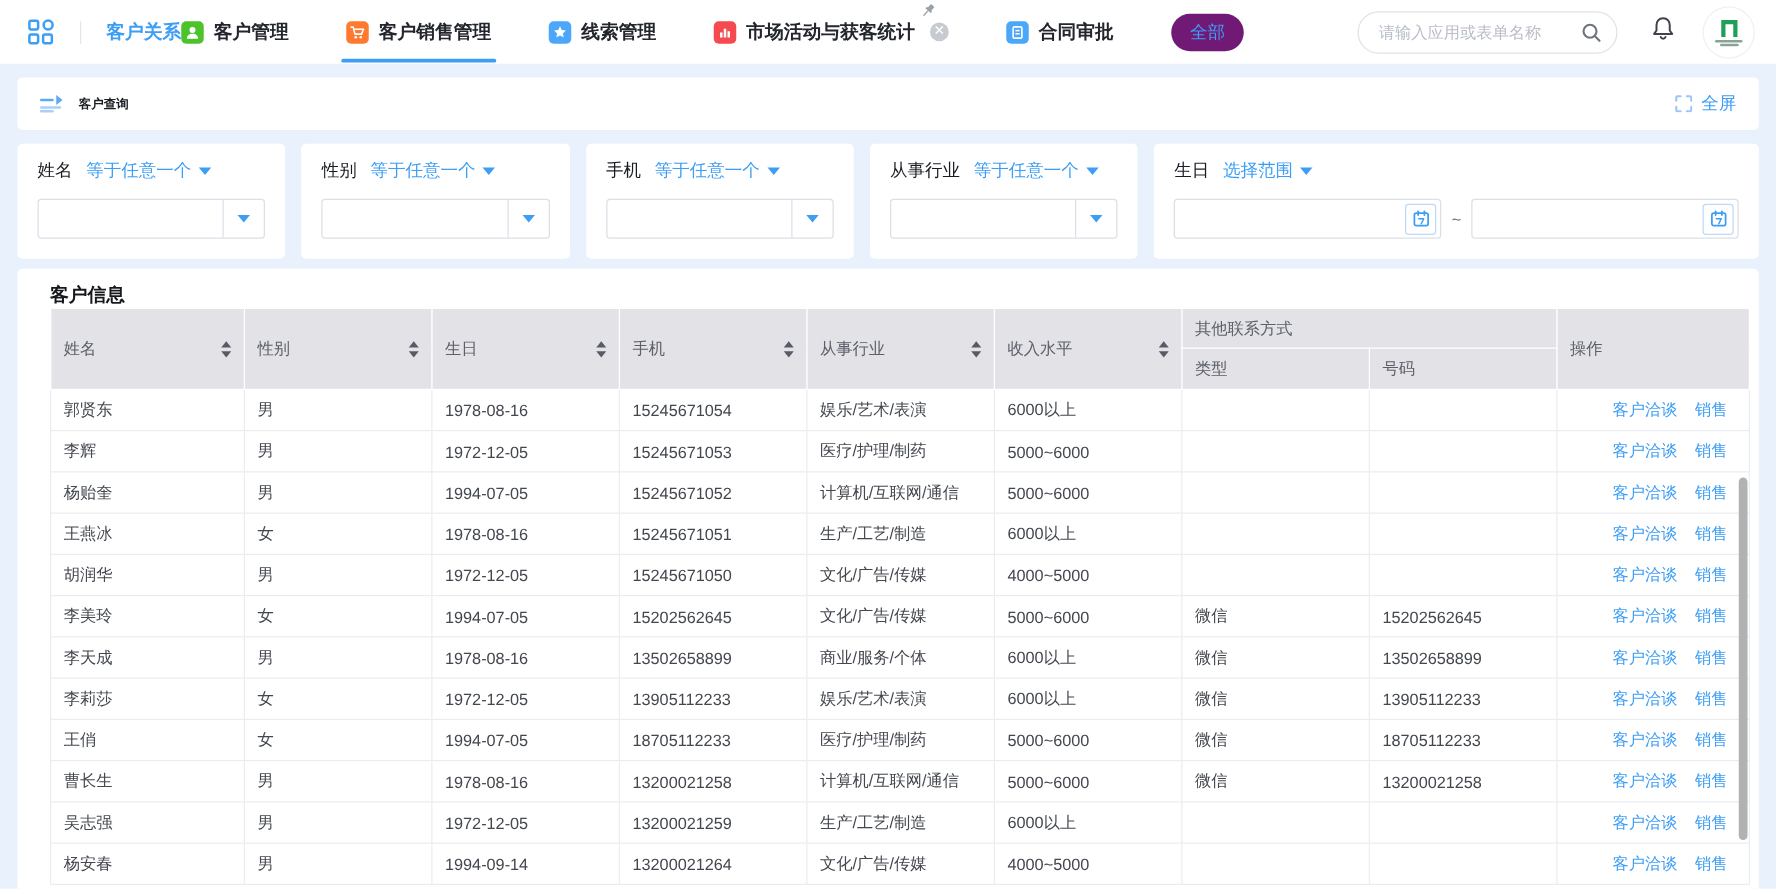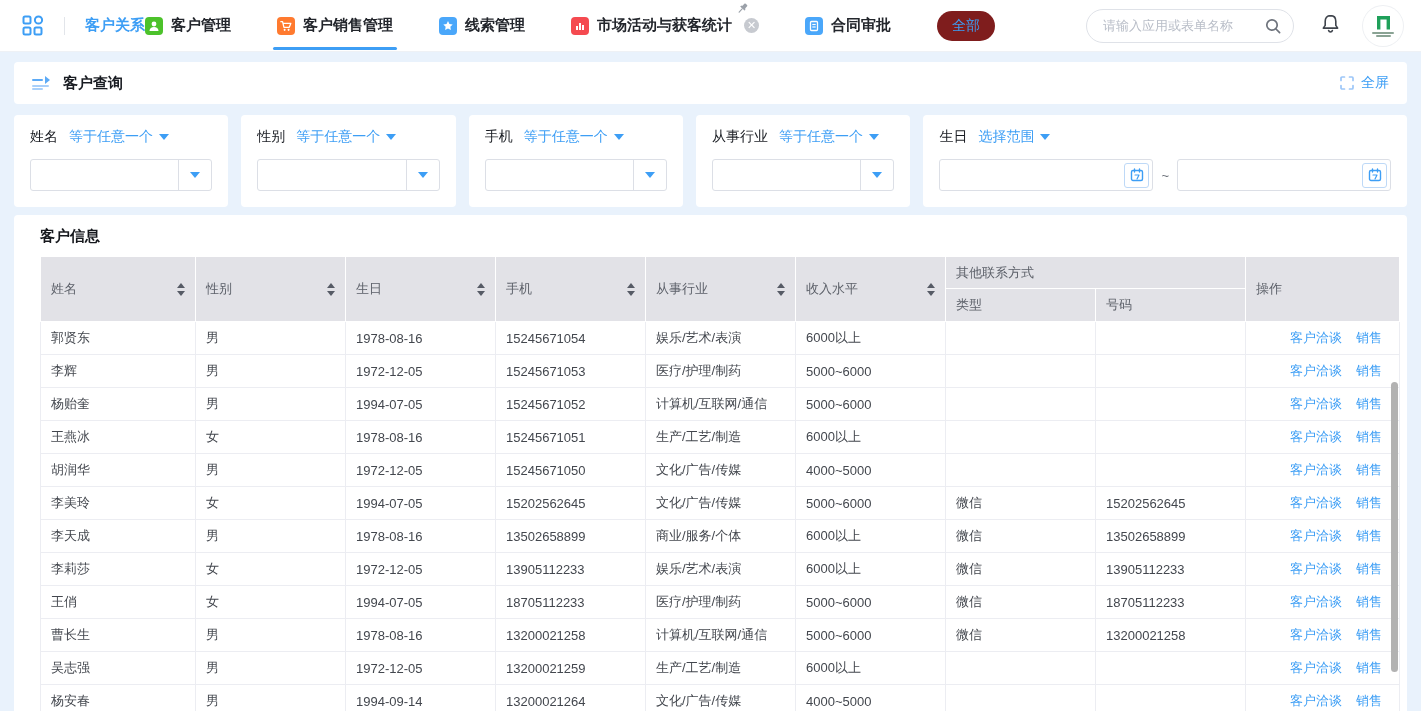--- a/index.html
+++ b/index.html
@@ -19,21 +19,21 @@
   .tabs { display:flex; align-items:center; flex:none; }
   .tab { display:flex; align-items:center; gap:8px; margin-right:46px; position:relative;
          font-size:15px; font-weight:bold; color:#23262c; cursor:pointer; white-space:nowrap; }
   .tab-iconbox { width:18px; height:18px; border-radius:4px; display:flex;
                  align-items:center; justify-content:center; flex:none; }
   .tab.active::after { content:""; position:absolute; left:-4px; right:-4px; bottom:-15px;
                        height:3px; border-radius:2px; background:#3d9ef5; }
   .tab-close { width:15px; height:15px; border-radius:50%; background:#c7cad0; color:#fff;
                font-size:11px; line-height:14px; text-align:center; margin-left:4px; cursor:pointer; }
   .tab-pin { position:absolute; top:-14px; right:10px; width:13px; height:13px; }
-  .all-pill { background:#7f1d1d; color:#3d9ef5; font-size:14px; padding:6px 15px;
+  .all-pill { background:#701a75; color:#3d9ef5; font-size:14px; padding:6px 15px;
               border-radius:15px; cursor:pointer; flex:none; }
   .search-wrap { margin-left:auto; position:relative; width:208px; flex:none; }
   .search-input { width:208px; height:34px; border:1px solid #dfe2e8; border-radius:17px;
                   padding:0 36px 0 16px; font-size:13px; color:#a16207; outline:none;
                   font-family:inherit; background:#fff; }
   .search-input::placeholder { color:#b9bec8; }
   .search-icon { position:absolute; right:12px; top:8px; width:18px; height:18px; cursor:pointer; }
   .bell-wrap { margin-left:26px; flex:none; cursor:pointer; }
   .logo { margin-left:22px; width:40px; height:40px; border-radius:50%; background:#fff;
           box-shadow:0 0 0 1px #eef0f3; display:flex; flex-direction:column;
@@ -45,21 +45,21 @@
   .page { padding:10px 14px 0; }
   .card { background:#fff; border-radius:4px; }
   .page-header { height:42px; display:flex; align-items:center; padding:0 18px; margin-bottom:11px; }
   .collapse-icon { width:18px; height:14px; display:flex; flex-direction:column;
                    justify-content:space-between; cursor:pointer; }
   .ci-row { display:flex; align-items:center; }
   .ci-bar { height:2px; border-radius:1px; background:#a9d0fa; }
   .ci-bar.dark { background:#5caaf6; }
   .ci-arrow { width:0; height:0; border-top:4px solid transparent; border-bottom:4px solid transparent;
               border-left:5px solid #5caaf6; margin-left:2px; }
-  .page-title { font-size:15px; font-weight:bold; color:#191c22; margin-left:13px; }
+  .page-title { font-size:10px; font-weight:bold; color:#191c22; margin-left:13px; }
   .fullscreen { margin-left:auto; display:flex; align-items:center; gap:7px; color:#3d9ef5;
                 font-size:14px; cursor:pointer; }
   
   .filters { display:flex; gap:13px; margin-bottom:8px; }
   .fcard { flex:1; padding:13px 16px 16px; }
   .fcard.wide { flex:1.25; }
   .frow1 { display:flex; align-items:center; gap:11px; margin-bottom:13px; }
   .flabel { font-size:14px; color:#191c22; }
   .fcond { display:flex; align-items:center; gap:6px; font-size:14px; color:#3d9ef5; cursor:pointer; }
   .caret-down { width:0; height:0; border-left:5px solid transparent;
@@ -72,21 +72,21 @@
   .drange { display:flex; align-items:center; gap:8px; }
   .dinput { flex:1; height:32px; border:1px solid #dcdfe6; border-radius:3px; display:flex;
             align-items:center; padding:0 3px 0 8px; background:#fff; }
   .dinput input { flex:1; min-width:0; border:none; outline:none; font-family:inherit;
                   font-size:13px; background:transparent; }
   .cal-btn { width:25px; height:25px; border:1px solid #bed9f7; border-radius:3px; flex:none;
              display:flex; align-items:center; justify-content:center; cursor:pointer; }
   .range-sep { color:#6a6f78; font-size:13px; }
   
   .content { height:501px; padding:12px 26px 0; position:relative; overflow:hidden; }
-  .table-title { font-size:15px; font-weight:bold; color:#16181d; margin-bottom:10px; }
+  .table-title { font-size:15px; font-weight:bold; color:#16181d; }
   table { width:1359px; table-layout:fixed; border-collapse:collapse; font-size:13px; }
   thead th { background:#e2e2e7; color:#5c6069; font-weight:normal; text-align:left;
              padding:0 10px; border:1px solid #fff; }
   thead tr.h1 th { height:32px; }
   thead tr.h2 th { height:33px; }
   th.center { }
   .hcell { display:flex; align-items:center; justify-content:space-between; }
   .sort { display:inline-flex; flex-direction:column; gap:3px; cursor:pointer; }
   .sort .up { width:0; height:0; border-left:4px solid transparent; border-right:4px solid transparent;
               border-bottom:5px solid #565b66; }

